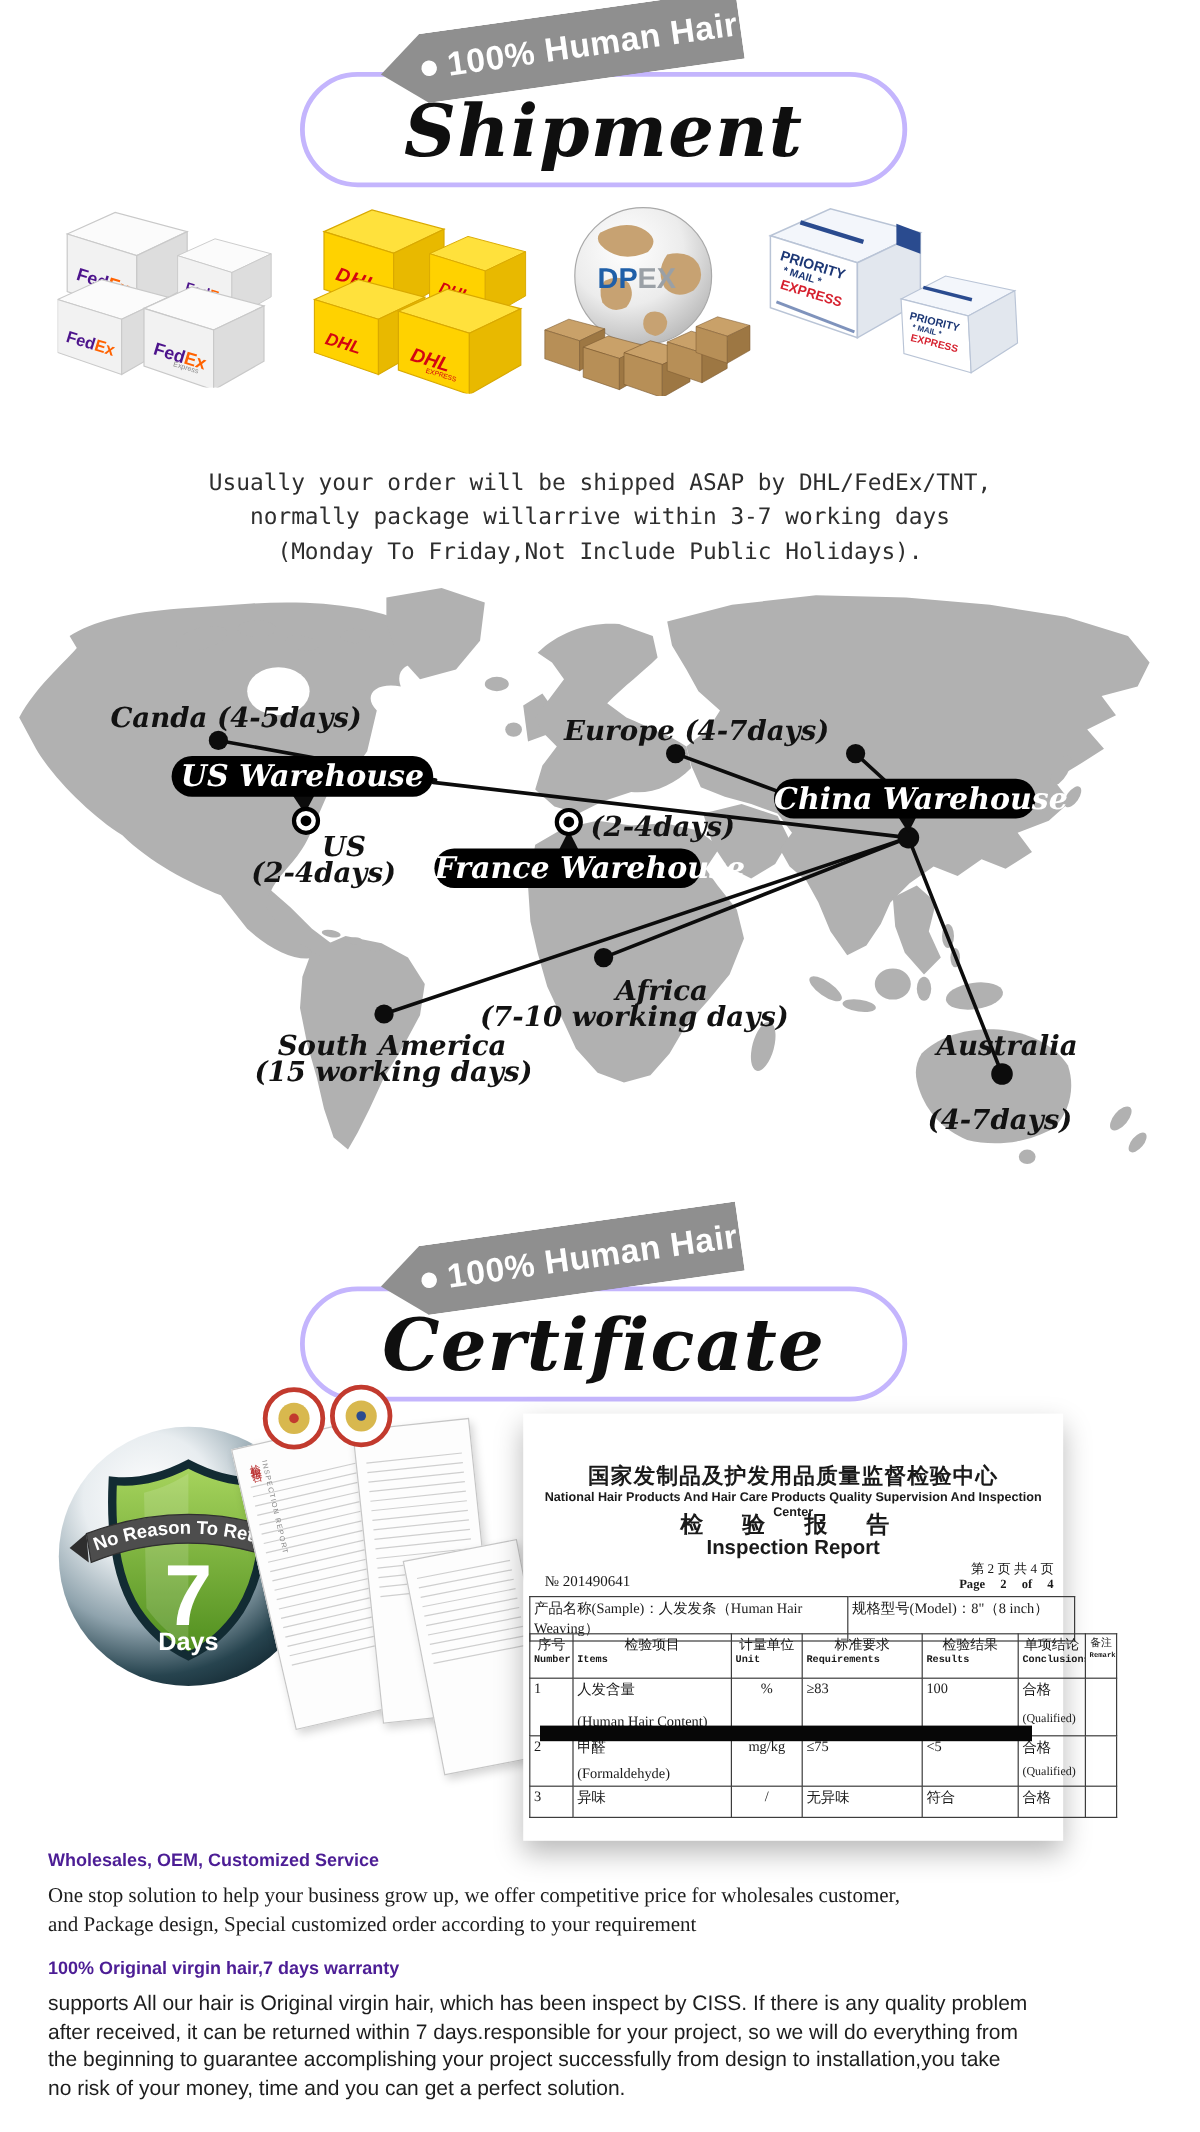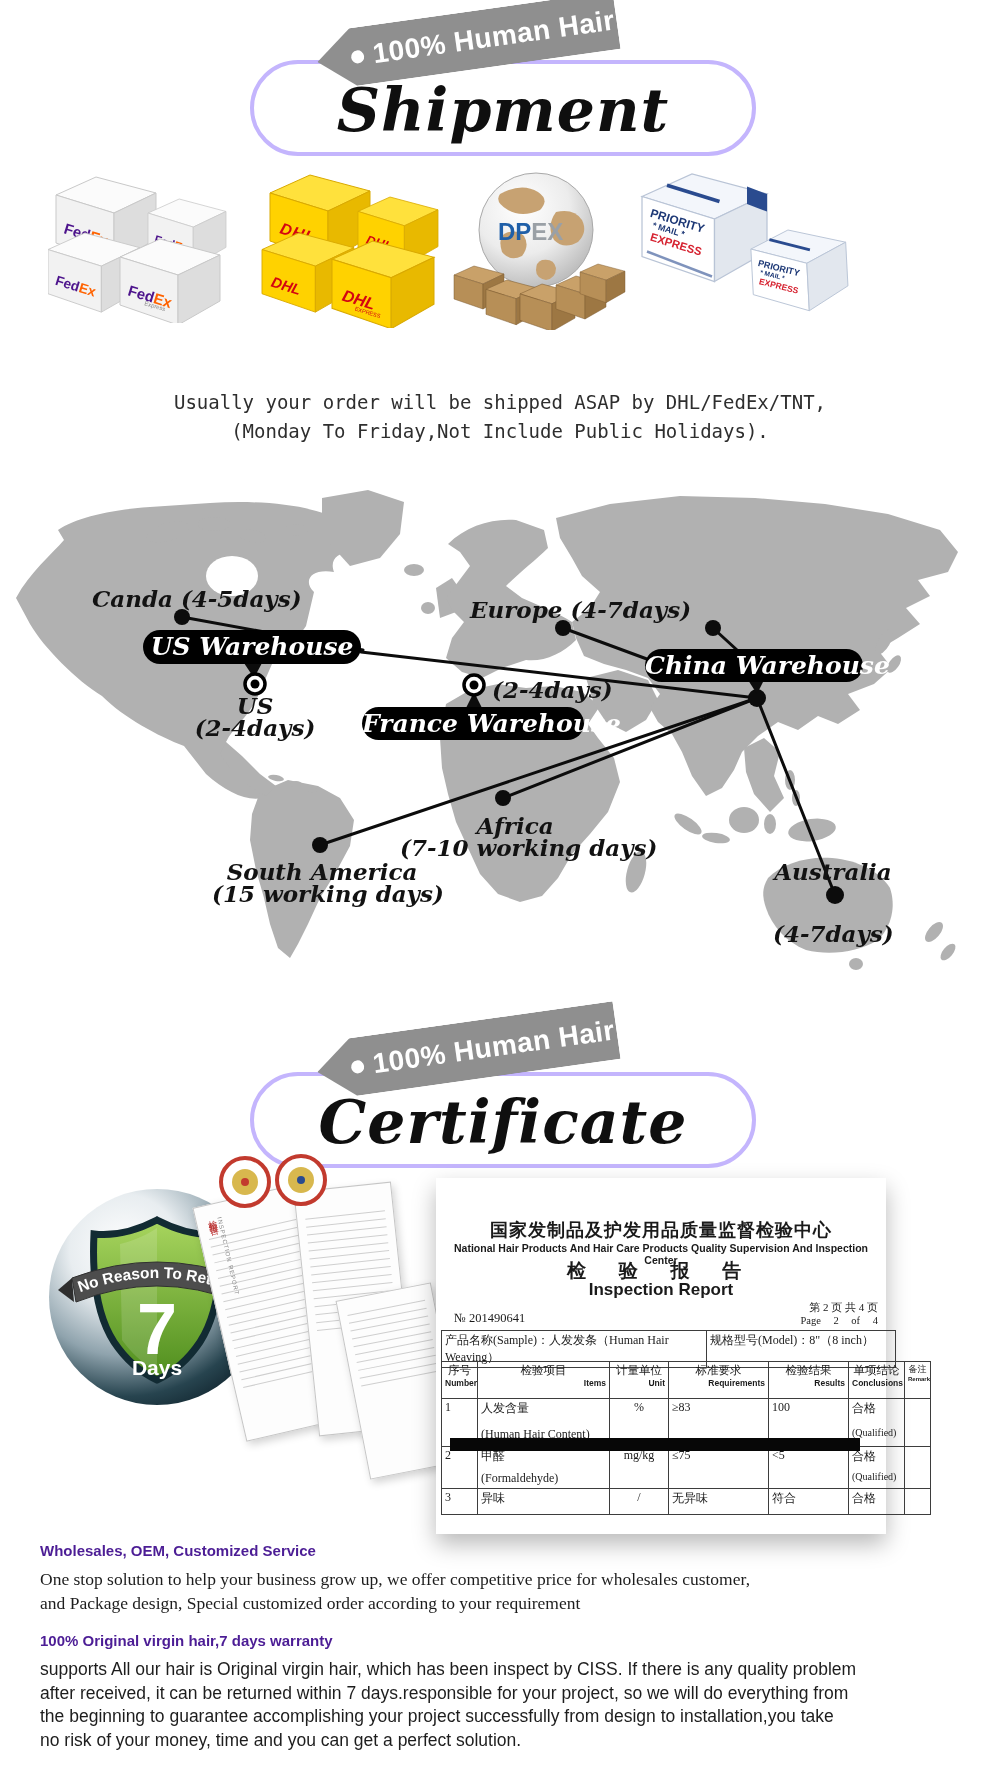--- a/index.html
+++ b/index.html
@@ -10,38 +10,38 @@
   .stadium{position:absolute;width:498px;height:88px;border:4px solid #c4b5fd;border-radius:48px;background:#fff;}
   .stadium .title{display:block;width:100%;text-align:center;font-family:"DejaVu Serif",serif;font-style:italic;font-weight:600;font-size:60px;line-height:92px;color:#0f0f0f;letter-spacing:1px;}
   .tag{position:absolute;width:302px;height:58px;background:#8f8f8f;transform:rotate(-8deg);clip-path:polygon(0 50%,12% 0,100% 0,100% 100%,12% 100%);box-shadow:2px 3px 4px rgba(0,0,0,.25);z-index:5;}
   .tag .dot{position:absolute;left:34px;top:23px;width:13px;height:13px;border-radius:50%;background:#fff;}
   .tag .tagtxt{position:absolute;left:56px;top:0;line-height:58px;color:#fff;font-size:28px;font-weight:bold;letter-spacing:.5px;}
 
   
   .note{position:absolute;left:0;top:388px;width:1000px;text-align:center;font-family:"DejaVu Sans Mono",monospace;font-size:19px;line-height:29px;color:#2e2e2e;}
 
   
-  .mlabel{position:absolute;font-family:"DejaVu Serif",serif;font-weight:bold;font-style:italic;color:#121212;font-size:23px;text-align:center;white-space:nowrap;}
+  .mlabel{position:absolute;font-family:"DejaVu Serif",serif;font-weight:bold;font-style:italic;color:#121212;font-size:23px;text-align:right;white-space:nowrap;}
   .pill{position:absolute;background:#000;color:#fff;border-radius:18px;text-align:center;font-family:"DejaVu Serif",serif;font-weight:bold;font-style:italic;font-size:25px;white-space:nowrap;}
 
   
   .doc{position:absolute;left:436px;top:1178px;width:450px;height:356px;background:#fff;box-shadow:0 10px 22px rgba(0,0,0,.28);font-family:"Liberation Serif",serif;color:#1a1a1a;}
   .doc .t-cn{position:absolute;top:40px;left:0;width:100%;text-align:center;font-size:18px;font-weight:bold;letter-spacing:1px;}
   .doc .t-en{position:absolute;top:64px;left:0;width:100%;text-align:center;font-size:10.5px;font-weight:bold;font-family:"Liberation Sans",sans-serif;}
   .doc .t-cn2{position:absolute;top:80px;left:0;width:100%;text-align:center;font-size:19px;font-weight:bold;letter-spacing:14px;}
   .doc .t-en2{position:absolute;top:102px;left:0;width:100%;text-align:center;font-size:17px;font-weight:bold;font-family:"Liberation Sans",sans-serif;}
   .doc .serial{position:absolute;top:133px;left:18px;font-size:12.5px;}
   .doc .pgcn{position:absolute;top:122px;right:8px;font-size:11px;text-align:right;}
-  .doc .pgen{position:absolute;top:137px;right:8px;font-size:10.5px;text-align:left;word-spacing:10px;}
+  .doc .pgen{position:absolute;top:137px;right:8px;font-size:10.5px;text-align:left;word-spacing:10px;font-weight:bold;}
   table.rpt{border-collapse:collapse;position:absolute;left:5px;table-layout:fixed;}
   table.rpt td,table.rpt th{border:1px solid #3d3d3d;padding:1px 3px;font-weight:normal;vertical-align:top;text-align:left;overflow:hidden;}
   .cell-cn{font-size:12px;display:block;}
   .cell-en{font-size:8.5px;display:block;}
   .hd .cell-cn{text-align:center;font-size:11.5px;}
-  .hd .cell-en{text-align:right;font-size:8.5px;font-weight:bold;font-family:Liberation Sans, sans-serif;}
+  .hd .cell-en{text-align:left;font-size:8.5px;font-weight:bold;font-family:Liberation Mono, monospace;}
   .censor{position:absolute;left:14px;top:260px;width:410px;height:13px;background:#070707;z-index:4;}
 
   .sheet{position:absolute;background:#fdfdfd;border:1px solid #c6c6c6;box-shadow:2px 4px 8px rgba(0,0,0,.18);}
   .sheet .ln{height:1px;background:#cfcfcf;margin:7px 8px 0 8px;}
   .mini-cn{color:#b33;font-size:9px;writing-mode:vertical-rl;position:absolute;top:8px;left:8px;letter-spacing:2px;}
   .mini-en{color:#888;font-size:6px;position:absolute;top:14px;left:26px;transform:rotate(90deg);transform-origin:left top;letter-spacing:1px;white-space:nowrap;}
 
   
   .foot-h{position:absolute;left:40px;font-size:15px;font-weight:bold;color:#4c1d95;}
   .foot-p{position:absolute;left:40px;width:930px;font-size:17.5px;line-height:23.5px;color:#1d1d1d;}
@@ -176,20 +176,21 @@
     <polygon points="58,36 100,16 100,62 58,86" fill="#e2e7ee" stroke="#b9c4d6"></polygon>
     <polyline points="20,9 62,22" stroke="#2a4b8f" stroke-width="3" fill="none"></polyline>
     <text transform="translate(6,36) rotate(17)" font-size="9.5" font-weight="bold" fill="#1c3775">PRIORITY</text>
     <text transform="translate(8,45) rotate(17)" font-size="7" font-weight="bold" fill="#1c3775">* MAIL *</text>
     <text transform="translate(6,55) rotate(17)" font-size="9" font-weight="bold" fill="#d6212f">EXPRESS</text>
   </g>
 </svg>
 
 <div class="note">
   <div>Usually your order will be shipped ASAP by DHL/FedEx/TNT,</div>
+  <div>normally package willarrive within 3-7 working days</div>
   <div>(Monday To Friday,Not Include Public Holidays).</div>
 </div>
 
 <svg class="abs" style="left:0;top:480px;" width="1000" height="520" viewBox="0 0 1000 520">
   <g fill="#b1b1b1">
     <path d="M16,118 C30,92 52,74 64,60 L58,50 C76,38 108,30 150,27 L210,23 C260,20 315,24 348,44 L356,74 C344,70 328,76 334,92 C312,88 302,100 314,112 L306,146 C296,162 284,162 272,184 L258,216 C248,238 234,246 226,262 L234,286 252,300 268,316 C252,324 228,314 206,294 L184,266 C158,256 124,238 102,216 C76,200 44,168 30,144 Z"></path>
     <ellipse cx="168" cy="52" rx="22" ry="9" transform="rotate(-15 168 52)"></ellipse>
     <ellipse cx="214" cy="44" rx="16" ry="7"></ellipse>
     <ellipse cx="252" cy="56" rx="14" ry="6" transform="rotate(10 252 56)"></ellipse>
     <ellipse cx="296" cy="50" rx="12" ry="6"></ellipse>

